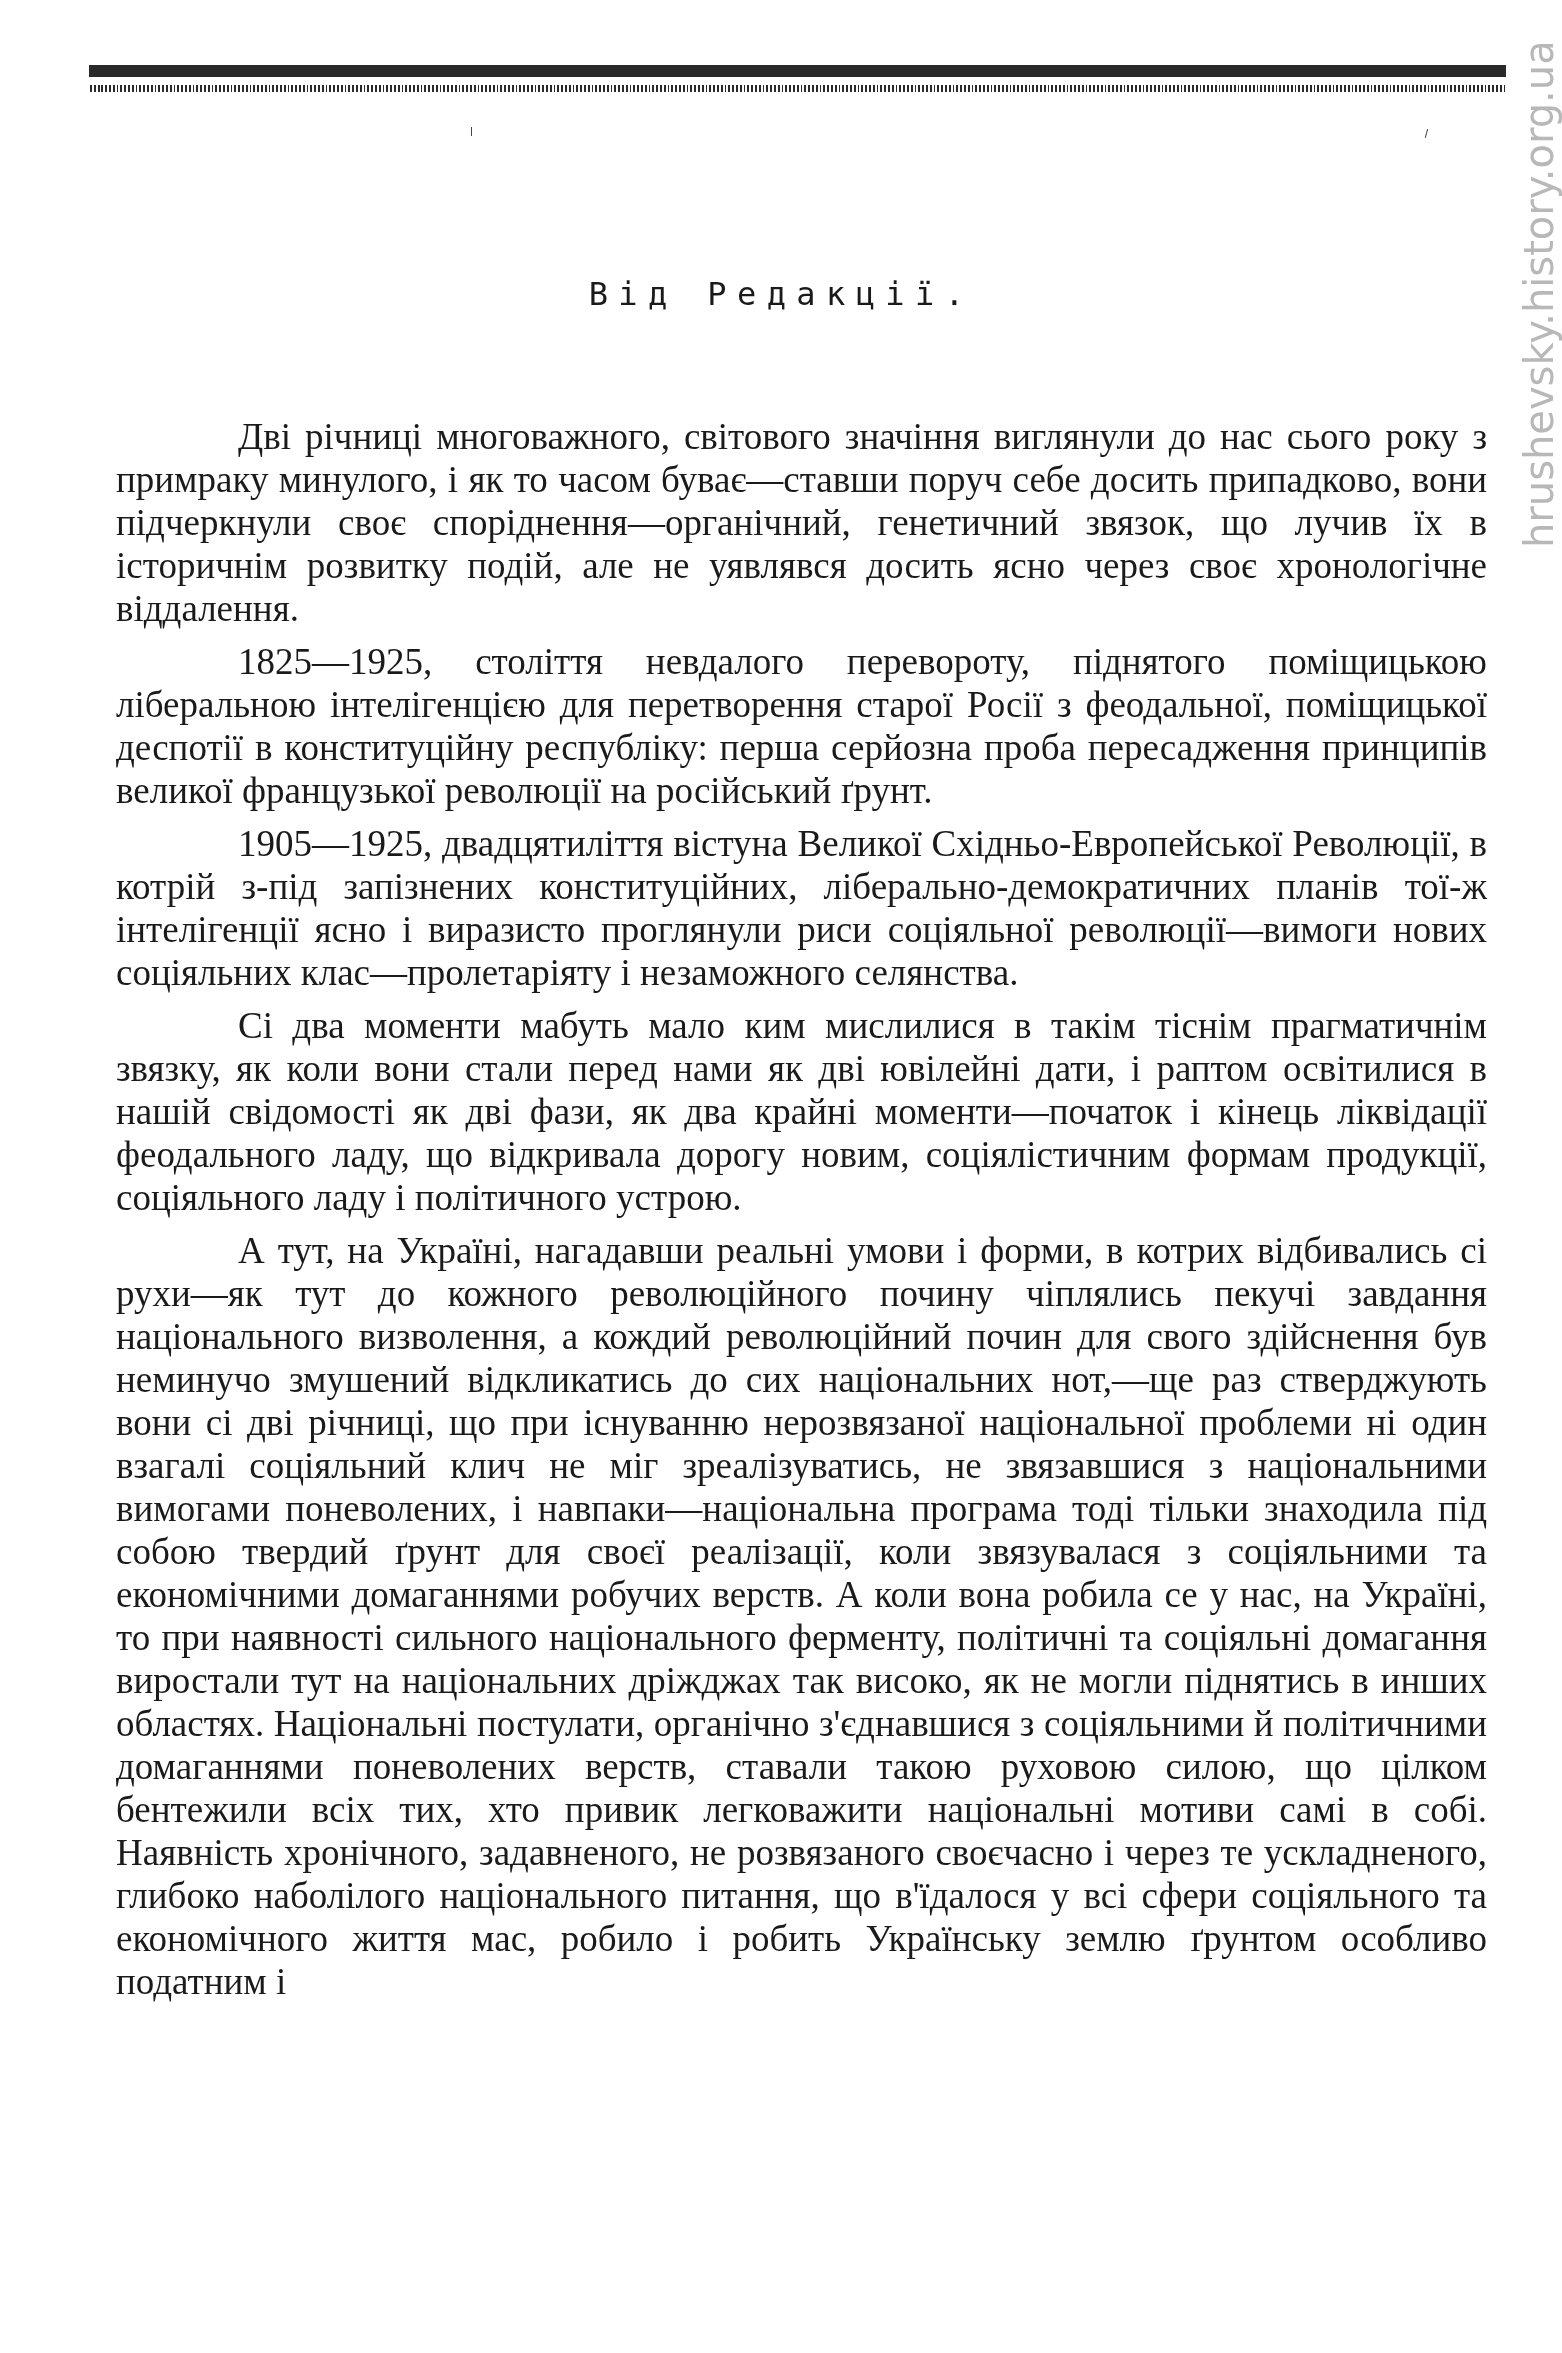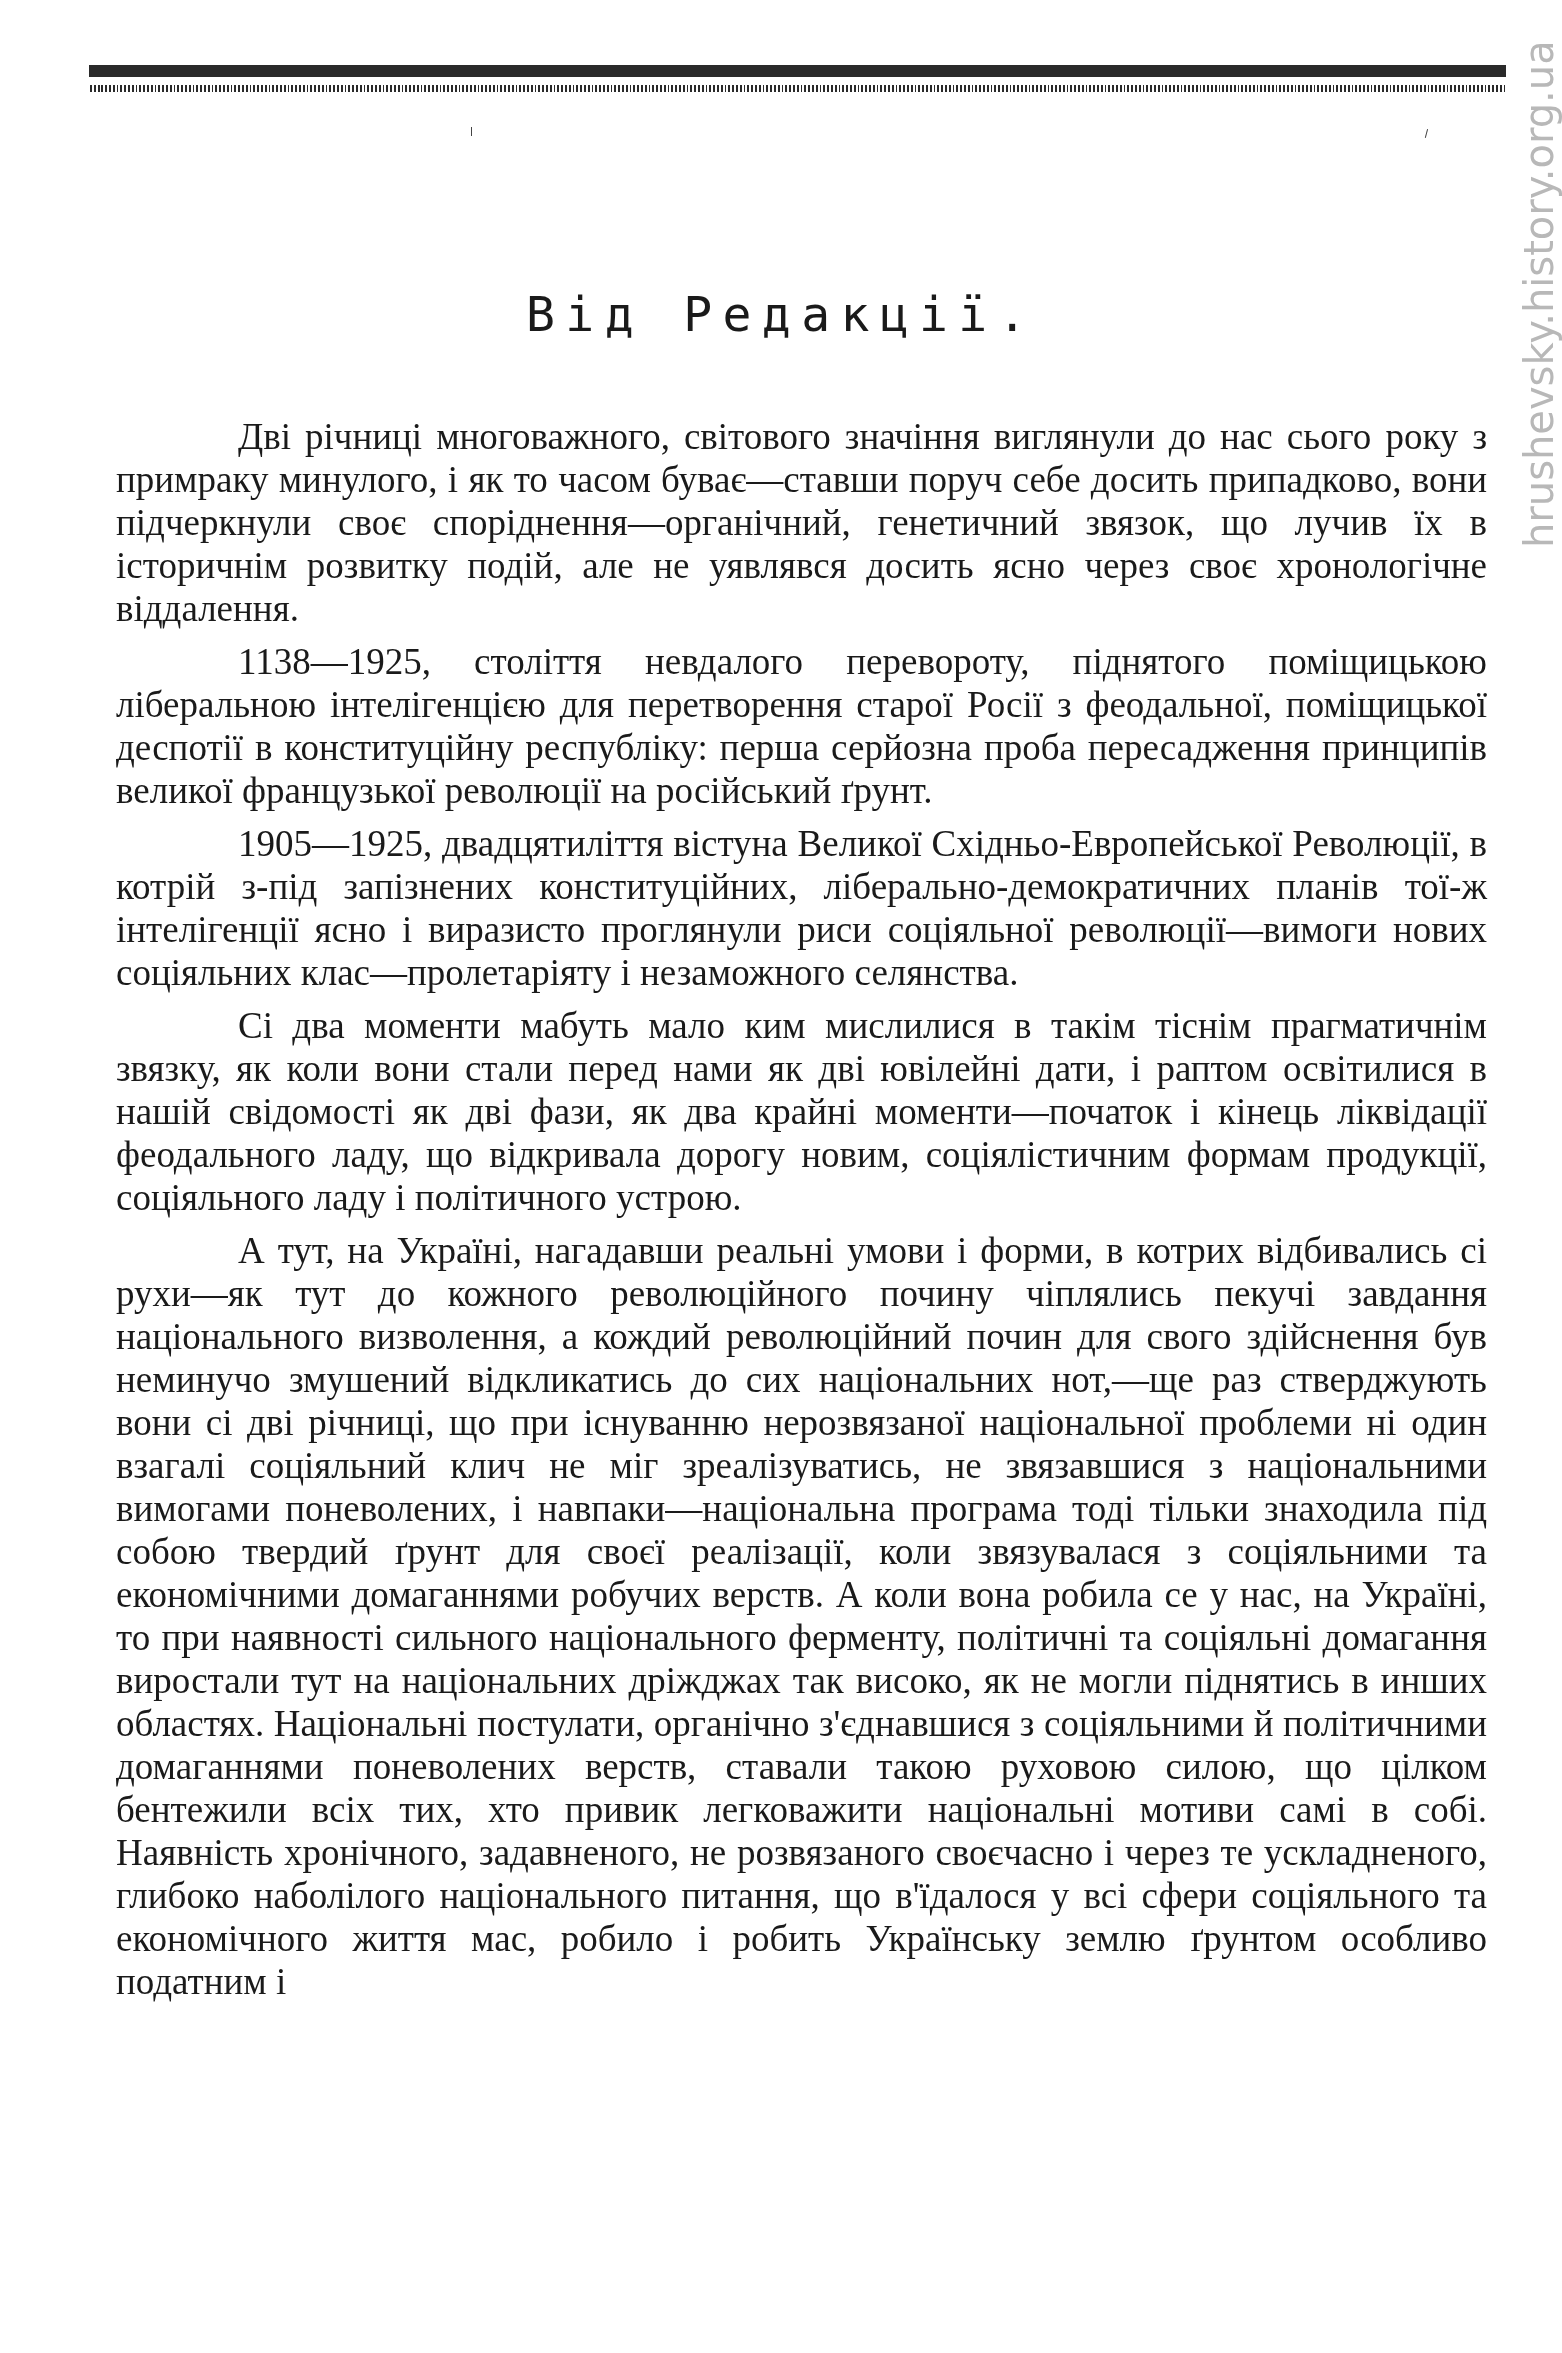--- a/index.html
+++ b/index.html
@@ -31,21 +31,21 @@
     height: 6.6px;
     background: repeating-linear-gradient(90deg, #2a2a2a 0 1.9px, #ffffff 1.9px 3.8px);
   }
   .title {
     position: absolute;
     top: 254px;
     left: 0;
     width: 1563px;
     text-align: center;
     font-family: "DejaVu Sans Mono", monospace;
-    font-size: 48px;
+    font-size: 32px;
     letter-spacing: 10.4px;
     font-weight: normal;
     color: #1a1a1a;
   }
   .body {
     position: absolute;
     left: 106px;
     top: 405px;
     width: 1391px;
     font-family: "Liberation Serif", serif;
@@ -86,20 +86,20 @@
 <div class="rule-thick"></div>
 <div class="rule-thin"></div>
 
 <div class="tick" style="left:471px; top:127px;"></div>
 <div class="tick" style="left:1426px; top:129px; transform:rotate(15deg);"></div>
 
 <h1 class="title">Від Редакції.</h1>
 
 <div class="body">
   <p>Дві річниці многоважного, світового значіння виглянули до нас сього року з примраку минулого, і як то часом буває—ставши поруч себе досить припадково, вони підчеркнули своє споріднення—органічний, генетичний звязок, що лучив їх в історичнім розвитку подій, але не уявлявся досить ясно через своє хронологічне віддалення.</p>
-  <p>1138—1925, століття невдалого перевороту, піднятого поміщицькою ліберальною інтелігенцією для перетворення старої Росії з феодальної, поміщицької деспотії в конституційну республіку: перша серйозна проба пересадження принципів великої французької революції на російський ґрунт.</p>
+  <p>1825—1925, століття невдалого перевороту, піднятого поміщицькою ліберальною інтелігенцією для перетворення старої Росії з феодальної, поміщицької деспотії в конституційну республіку: перша серйозна проба пересадження принципів великої французької революції на російський ґрунт.</p>
   <p>1905—1925, двадцятиліття вістуна Великої Східньо-Европейської Революції, в котрій з-під запізнених конституційних, ліберально-демократичних планів тої-ж інтелігенції ясно і виразисто проглянули риси соціяльної революції—вимоги нових соціяльних клас—пролетаріяту і незаможного селянства.</p>
   <p>Сі два моменти мабуть мало ким мислилися в такім тіснім прагматичнім звязку, як коли вони стали перед нами як дві ювілейні дати, і раптом освітилися в нашій свідомості як дві фази, як два крайні моменти—початок і кінець ліквідації феодального ладу, що відкривала дорогу новим, соціялістичним формам продукції, соціяльного ладу і політичного устрою.</p>
   <p>А тут, на Україні, нагадавши реальні умови і форми, в котрих відбивались сі рухи—як тут до кожного революційного почину чіплялись пекучі завдання національного визволення, а кождий революційний почин для свого здійснення був неминучо змушений відкликатись до сих національних нот,—ще раз стверджують вони сі дві річниці, що при існуванню нерозвязаної національної проблеми ні один взагалі соціяльний клич не міг зреалізуватись, не звязавшися з національними вимогами поневолених, і навпаки—національна програма тоді тільки знаходила під собою твердий ґрунт для своєї реалізації, коли звязувалася з соціяльними та економічними домаганнями робучих верств. А коли вона робила се у нас, на Україні, то при наявності сильного національного ферменту, політичні та соціяльні домагання виростали тут на національних дріжджах так високо, як не могли піднятись в инших областях. Національні постулати, органічно з'єднавшися з соціяльними й політичними домаганнями поневолених верств, ставали такою руховою силою, що цілком бентежили всіх тих, хто привик легковажити національні мотиви самі в собі. Наявність хронічного, задавненого, не розвязаного своєчасно і через те ускладненого, глибоко наболілого національного питання, що в'їдалося у всі сфери соціяльного та економічного життя мас, робило і робить Українську землю ґрунтом особливо податним і</p>
 </div>
 
 <div class="watermark">hrushevsky.history.org.ua</div>
 
 
 </body></html>

